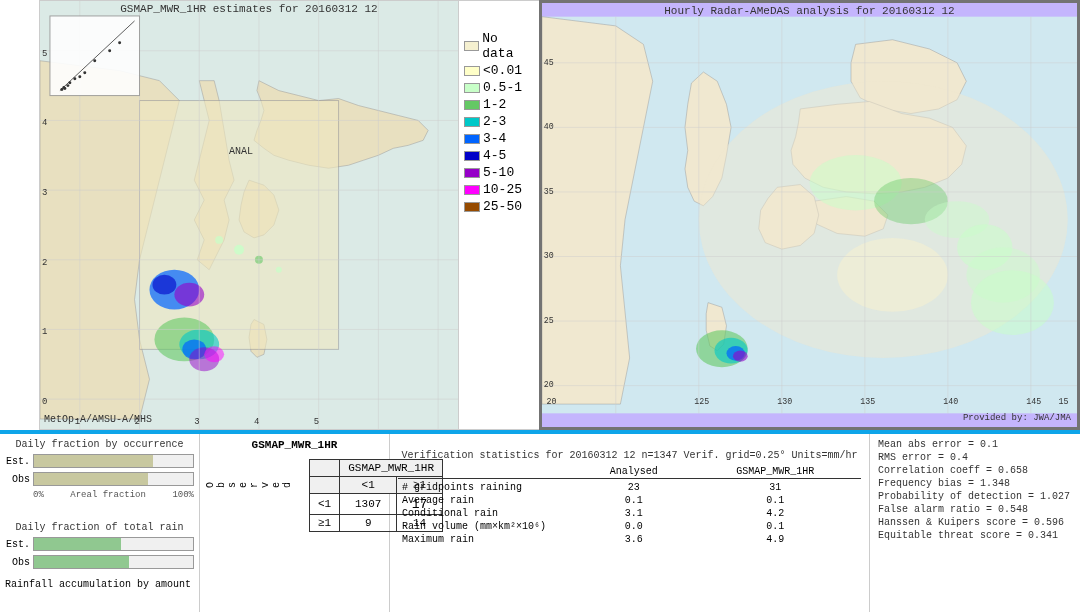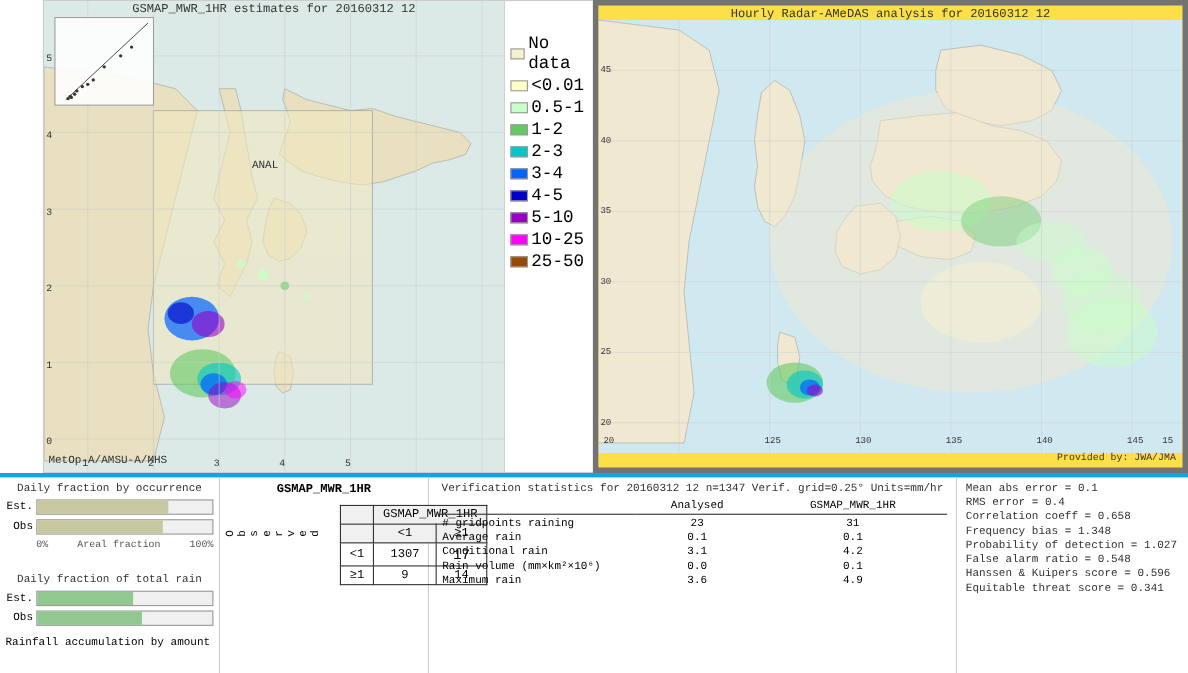--- a/index.html
+++ b/index.html
@@ -59,38 +59,38 @@
       padding: 30px 5px 5px 5px;
       background: #fff;
       border-top: 1px solid #ccc;
       border-bottom: 1px solid #ccc;
     }
 
     .legend-item {
       display: flex;
       align-items: center;
       margin-bottom: 2px;
-      font-size: 16px;
+      font-size: 13px;
     }
 
     .legend-color {
       width: 16px;
       height: 10px;
       display: inline-block;
       margin-right: 3px;
       border: 1px solid #999;
     }
 
     
     .right-map-panel {
       flex: 1;
       position: relative;
-      border: 5px solid #737373;
+      border: 3px solid #737373;
       overflow: hidden;
-      background: #fde047;
+      background: #c4b5fd;
     }
 
     .right-map-title {
       position: absolute;
       top: 2px;
       left: 50%;
       transform: translateX(-50%);
       white-space: nowrap;
       font-size: 11px;
       color: #333;
@@ -181,21 +181,21 @@
     .contingency-table td, .contingency-table th {
       border: 1px solid #333;
       padding: 2px 6px;
       font-size: 11px;
       text-align: center;
     }
 
     
     .verif-panel {
       flex: 1;
-      padding: 5px 8px;
+      padding: 16px 8px;
       border-right: 1px solid #ccc;
     }
 
     .verif-title {
       font-size: 10px;
       text-align: center;
       margin-bottom: 4px;
       color: #333;
     }
 

